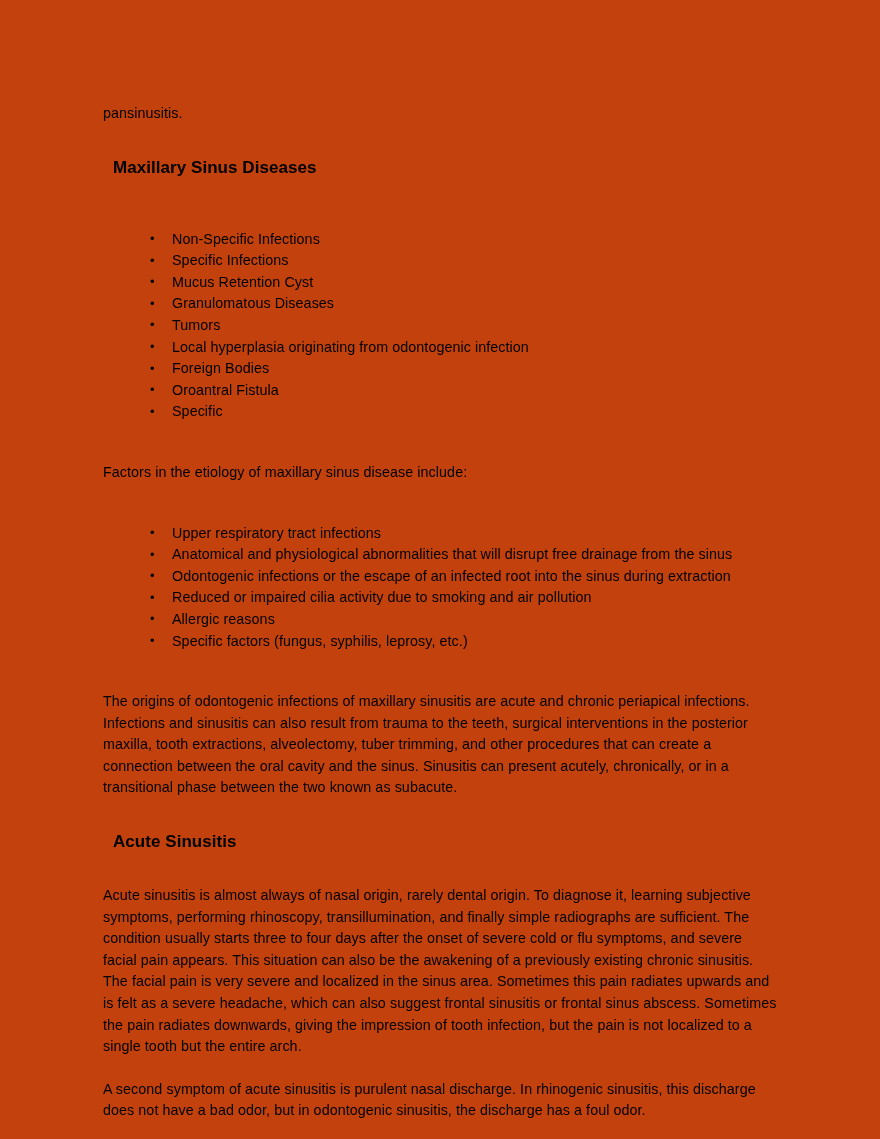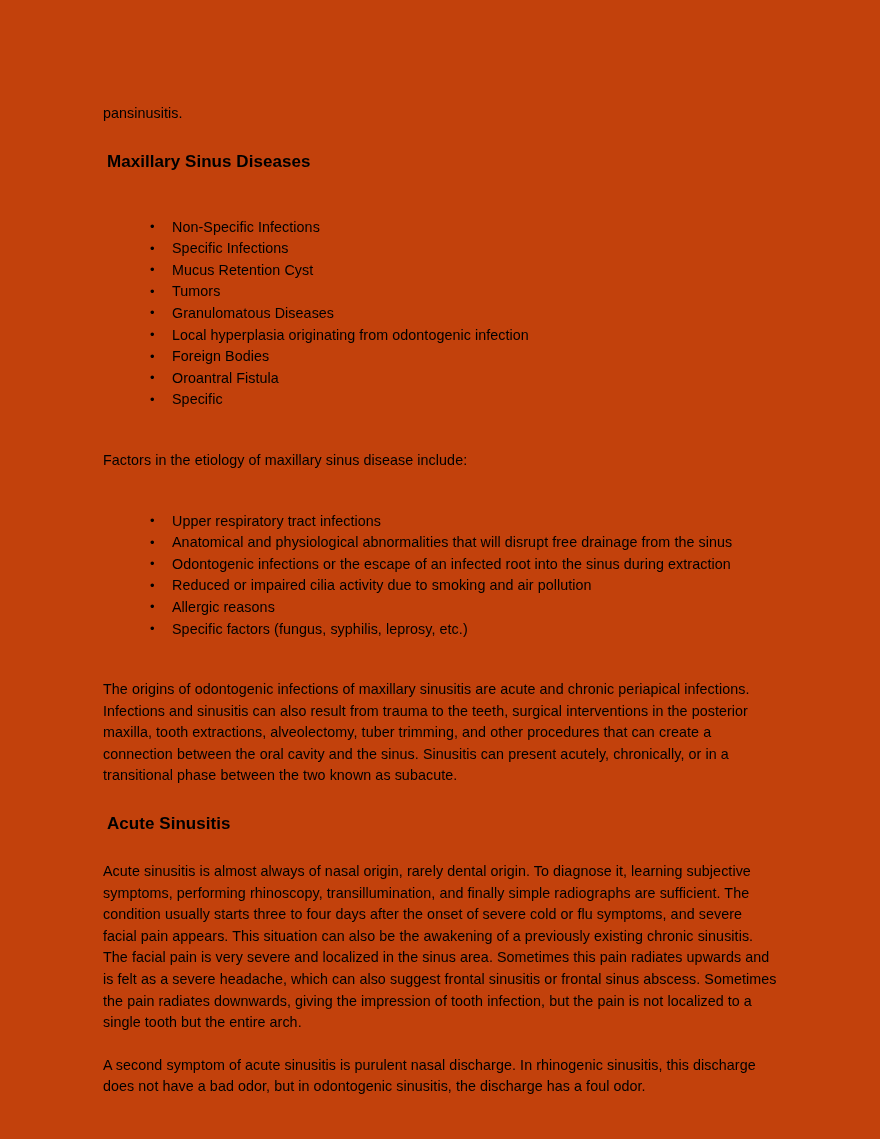--- a/index.html
+++ b/index.html
@@ -40,21 +40,21 @@
   .gap-sm {
     height: 21px;
   }
   .gap-md {
     height: 22px;
   }
   h2.heading {
     font-size: 17px;
     line-height: 22px;
     font-weight: bold;
-    margin: 4px;
+    margin: 10px;
     padding: 0;
     color: #000000;
     letter-spacing: 0.003em;
   }
   ul.bullets {
     list-style: none;
     margin: 18px;
     padding: 0;
   }
   ul.bullets li {
@@ -86,22 +86,22 @@
     <div class="gap-md"></div>
 
     <h2 class="heading">Maxillary Sinus Diseases</h2>
 
     <div class="gap-md"></div>
 
     <ul class="bullets">
       <li>Non-Specific Infections</li>
       <li>Specific Infections</li>
       <li>Mucus Retention Cyst</li>
+      <li>Granulomatous Diseases</li>
       <li>Tumors</li>
-      <li>Granulomatous Diseases</li>
       <li>Local hyperplasia originating from odontogenic infection</li>
       <li>Foreign Bodies</li>
       <li>Oroantral Fistula</li>
       <li>Specific</li>
     </ul>
 
     <div class="gap-sm"></div>
 
     <p class="para">Factors in the etiology of maxillary sinus disease include:</p>
 

